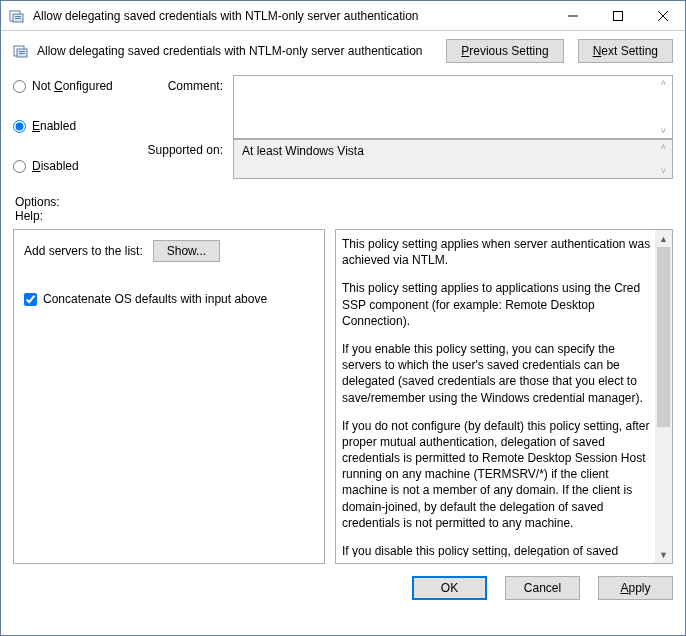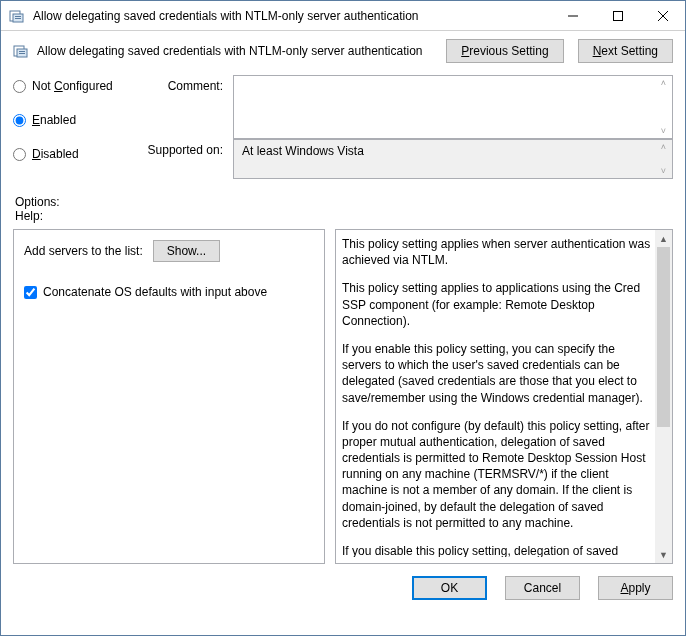--- a/index.html
+++ b/index.html
@@ -52,21 +52,21 @@
     cursor: pointer;
     min-width: 75px;
   }
   .btn.primary { border: 2px solid #0078d7; padding: 3px 13px; }
   .btn.small { padding: 3px 13px; min-width: 0; }
   .config {
     display: flex;
     padding: 4px 12px 12px 12px;
     gap: 10px;
   }
-  .radios { width: 120px; display: flex; flex-direction: column; gap: 20px; padding-top: 4px; }
+  .radios { width: 120px; display: flex; flex-direction: column; gap: 26px; padding-top: 4px; }
   .radio-row { display: flex; align-items: center; gap: 6px; }
   .radio-row input { margin: 0; }
   .fields { flex: 1; display: flex; flex-direction: column; }
   .fld { display: flex; gap: 10px; }
   .fld label { width: 80px; padding-top: 4px; text-align: right; }
   .fld .area {
     flex: 1;
     border: 1px solid #abadb3;
     height: 64px;
     position: relative;
@@ -90,21 +90,21 @@
     gap: 10px;
     padding: 0 12px;
   }
   .pane {
     border: 1px solid #abadb3;
     height: 335px;
     background: #fff;
   }
   .pane.left { width: 312px; padding: 10px; }
   .pane.right { flex: 1; position: relative; }
-  .opt-row { display: flex; align-items: center; gap: 10px; margin-bottom: 23px; }
+  .opt-row { display: flex; align-items: center; gap: 10px; margin-bottom: 30px; }
   .chk-row { display: flex; align-items: center; gap: 6px; }
   .chk-row input { margin: 0; }
   .help-body {
     position: absolute; left: 6px; top: 6px; right: 18px; bottom: 6px;
     overflow: hidden;
     line-height: 1.35;
   }
   .help-body p { margin: 0 0 12px 0; }
   .scrollbar {
     position: absolute; right: 0; top: 0; bottom: 0; width: 17px;

